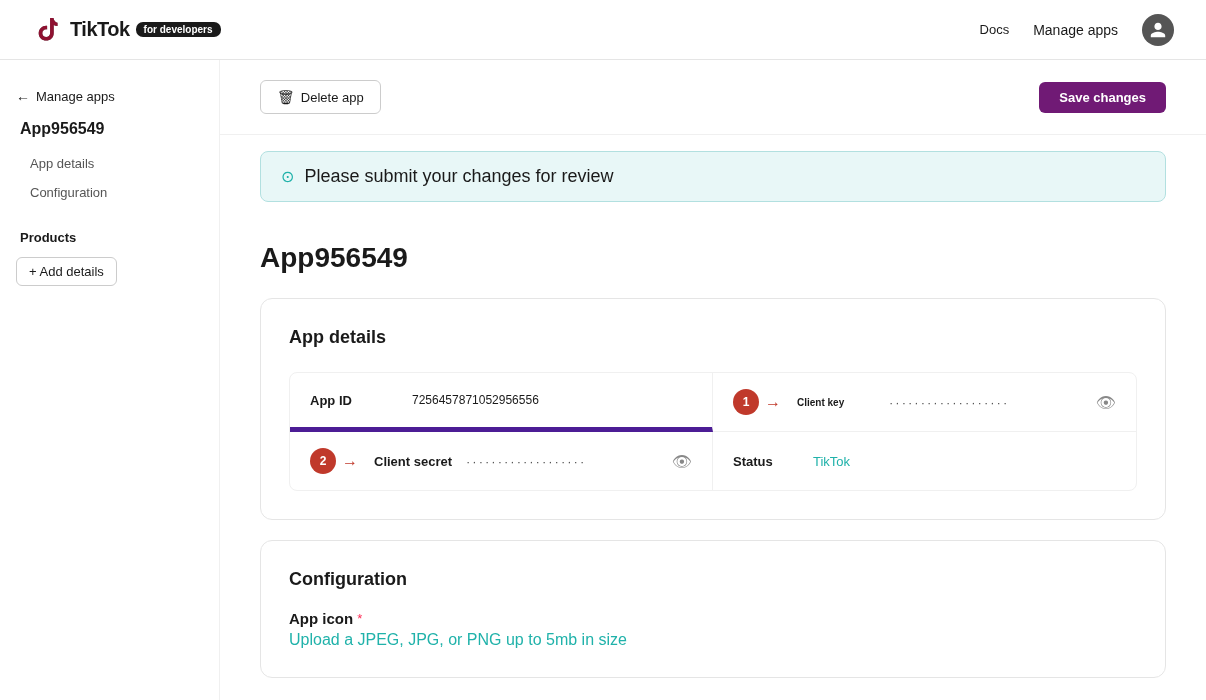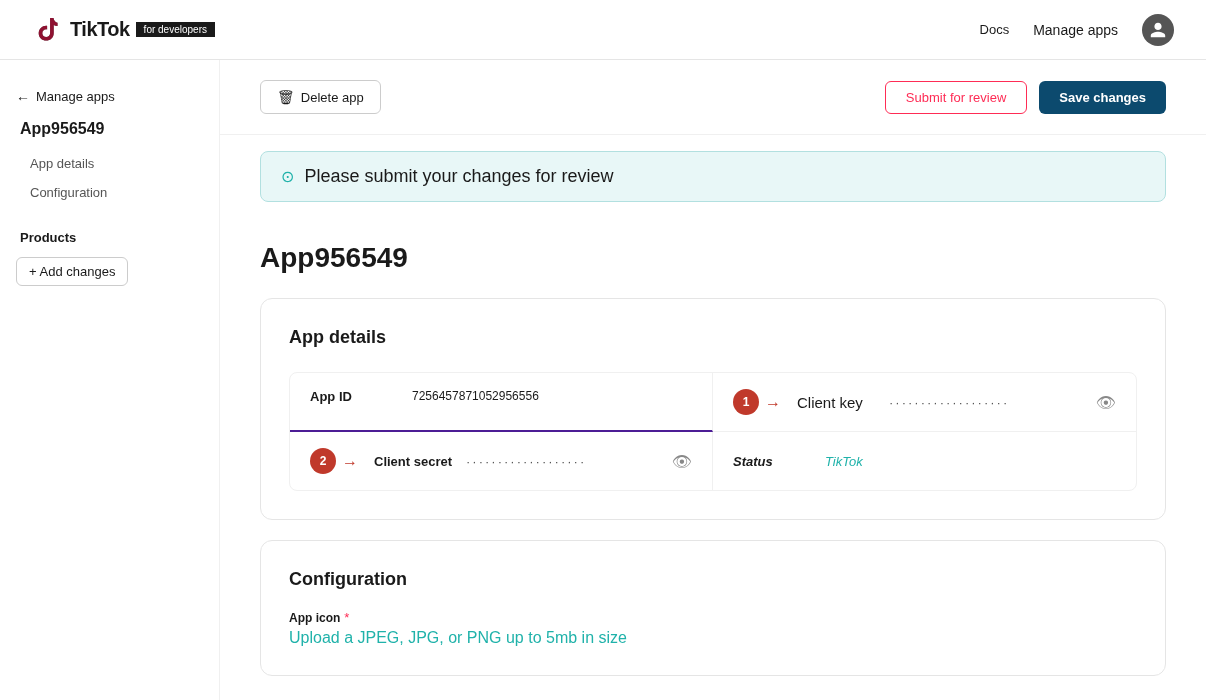--- a/index.html
+++ b/index.html
@@ -10,21 +10,21 @@
 
 <header style="display:flex;align-items:center;justify-content:space-between;padding:8px 32px;height:60px;border-bottom:1px solid #e5e5e5;">
   <div style="display:flex;align-items:center;gap:10px;">
     <div style="display:flex;align-items:center;gap:6px;cursor:pointer;">
 
       <svg width="32" height="32" viewBox="0 0 32 32" fill="none" xmlns="http://www.w3.org/2000/svg">
         <path d="M21.5 4c.3 2.5 1.7 4.2 4 4.8v3.3c-1.4 0-2.7-.4-3.8-1.1v8.2c0 4.1-3.4 7.4-7.5 7.4S6.7 23.3 6.7 19.2s3.4-7.4 7.5-7.4c.3 0 .6 0 .9.1v3.5c-.3-.1-.6-.1-.9-.1-2.2 0-3.9 1.7-3.9 3.9s1.7 3.9 3.9 3.9 3.9-1.7 3.9-3.9V4h3.4z" fill="#010101"></path>
         <path d="M21.5 4c.3 2.5 1.7 4.2 4 4.8v3.3c-1.4 0-2.7-.4-3.8-1.1v8.2c0 4.1-3.4 7.4-7.5 7.4S6.7 23.3 6.7 19.2s3.4-7.4 7.5-7.4c.3 0 .6 0 .9.1v3.5c-.3-.1-.6-.1-.9-.1-2.2 0-3.9 1.7-3.9 3.9s1.7 3.9 3.9 3.9 3.9-1.7 3.9-3.9V4h3.4z" fill="#EE1D52" opacity="0.6"></path>
       </svg>
       <span style="font-size:20px;font-weight:700;letter-spacing:-0.5px;">TikTok</span>
-      <span style="background:#1a1a1a;color:#fff;font-size:10px;font-weight:400;padding:2px 8px;border-radius:0;">for developers</span>
+      <span style="background:#1a1a1a;color:#fff;font-size:10px;font-weight:700;padding:2px 8px;border-radius:7px;">for developers</span>
     </div>
   </div>
   <div style="display:flex;align-items:center;gap:24px;">
     <a style="color:#1a1a1a;text-decoration:none;font-size:13px;font-weight:500;cursor:pointer;">Docs</a>
     <a style="color:#1a1a1a;text-decoration:none;font-size:14px;font-weight:500;cursor:pointer;">Manage apps</a>
     <div style="width:32px;height:32px;border-radius:50%;background:#555;display:flex;align-items:center;justify-content:center;cursor:pointer;">
       <svg width="18" height="18" viewBox="0 0 24 24" fill="white">
           <path d="M12 12c2.7 0 4.8-2.1 4.8-4.8S14.7 2.4 12 2.4 7.2 4.5 7.2 7.2 9.3 12 12 12zm0 2.4c-3.2 0-9.6 1.6-9.6 4.8v2.4h19.2v-2.4c0-3.2-6.4-4.8-9.6-4.8z"></path>
         </svg>
     </div>
@@ -37,86 +37,85 @@
     <div style="display:flex;align-items:center;gap:6px;color:#1a1a1a;font-size:13px;font-weight:500;cursor:pointer;margin-bottom:16px;">
       <span style="font-size:14px;">←</span>
       <span>Manage apps</span>
     </div>
     <div style="font-size:16px;font-weight:700;margin-bottom:12px;padding-left:4px;">App956549</div>
     <nav style="display:flex;flex-direction:column;gap:2px;margin-bottom:24px;">
       <div style="padding:6px 14px;color:#555;font-size:13px;cursor:pointer;border-radius:6px;">App details</div>
       <div style="padding:6px 14px;color:#555;font-size:13px;cursor:pointer;border-radius:6px;">Configuration</div>
     </nav>
     <div style="font-size:13px;font-weight:700;margin-bottom:12px;padding-left:4px;">Products</div>
-    <button style="display:flex;align-items:center;gap:6px;padding:6px 12px;border:1px solid #ccc;border-radius:6px;color:#1a1a1a;font-size:13px;cursor:pointer;background:#fff;">+ Add changes</button>
+    <button style="display:flex;align-items:center;gap:6px;padding:6px 12px;border:1px solid #ccc;border-radius:6px;color:#1a1a1a;font-size:13px;cursor:pointer;background:#fff;">+ Add details</button>
   </aside>
 
   <main style="flex:1;overflow-y:auto;">
 
     <div style="display:flex;align-items:center;justify-content:space-between;padding:20px 40px;border-bottom:1px solid #f0f0f0;">
       <button style="display:flex;align-items:center;gap:6px;padding:8px 16px;border:1px solid #ccc;border-radius:6px;background:#fff;color:#1a1a1a;font-size:13px;cursor:pointer;">
         <span style="font-size:14px;">🗑</span>
         <span>Delete app</span>
       </button>
       <div style="display:flex;gap:12px;">
-        <button style="padding:8px 20px;border:1px solid #fe2c55;border-radius:6px;background:#fff;color:#fe2c55;font-size:13px;font-weight:500;cursor:pointer;">Submit for review</button>
-        <button style="padding:8px 20px;border:none;border-radius:6px;background:#0c4a6e;color:#fff;font-size:13px;font-weight:600;cursor:pointer;">Save changes</button>
+        <button style="padding:8px 20px;border:none;border-radius:6px;background:#701a75;color:#fff;font-size:13px;font-weight:600;cursor:pointer;">Save changes</button>
       </div>
     </div>
 
     <div style="margin:16px 40px;padding:14px 20px;background:#e8f7f7;border:1px solid #b2e0e0;border-radius:8px;display:flex;align-items:center;gap:10px;">
       <span style="color:#20b2aa;font-size:16px;">⊙</span>
       <span style="font-size:18px;color:#1a1a1a;">Please submit your changes for review</span>
     </div>
 
     <div style="padding:24px 40px;">
       <h1 style="font-size:28px;font-weight:700;margin-bottom:24px;">App956549</h1>
 
       <div style="background:#fff;border:1px solid #e5e5e5;border-radius:12px;padding:28px;margin-bottom:20px;">
         <h2 style="font-size:18px;font-weight:700;margin-bottom:24px;">App details</h2>
         <div style="display:grid;grid-template-columns:1fr 1fr;border:1px solid #f0f0f0;border-radius:8px;overflow:hidden;">
 
-          <div style="padding:16px 20px;border-right:1px solid #f0f0f0;border-bottom:2px solid #4c1d95;display:flex;gap:12px;">
+          <div style="padding:16px 20px;border-right:1px solid #f0f0f0;border-bottom:5px solid #4c1d95;display:flex;align-items:center;gap:12px;">
             <span style="font-size:13px;font-weight:600;min-width:90px;">App ID</span>
             <span style="font-size:12px;color:#1a1a1a;">7256457871052956556</span>
           </div>
 
           <div style="padding:16px 20px;border-bottom:1px solid #f0f0f0;display:flex;align-items:center;gap:12px;">
             <div style="display:flex;align-items:center;gap:6px;margin-right:4px;">
               <div style="width:26px;height:26px;border-radius:50%;background:#c0392b;color:#fff;font-size:12px;font-weight:700;display:flex;align-items:center;justify-content:center;flex-shrink:0;">1</div>
               <span style="color:#c0392b;font-size:16px;font-weight:bold;">→</span>
             </div>
-            <span style="font-size:15px;font-weight:400;min-width:80px;">Client key</span>
+            <span style="font-size:10px;font-weight:700;min-width:80px;">Client key</span>
             <span style="font-size:13px;color:#555;flex:1;letter-spacing:2px;">···················</span>
             <span style="cursor:pointer;color:#888;font-size:16px;">👁</span>
           </div>
 
           <div style="padding:16px 20px;border-right:1px solid #f0f0f0;display:flex;align-items:center;gap:12px;">
             <div style="display:flex;align-items:center;gap:6px;margin-right:4px;">
               <div style="width:26px;height:26px;border-radius:50%;background:#c0392b;color:#fff;font-size:12px;font-weight:700;display:flex;align-items:center;justify-content:center;flex-shrink:0;">2</div>
               <span style="color:#c0392b;font-size:16px;font-weight:bold;">→</span>
             </div>
             <span style="font-size:13px;font-weight:600;min-width:80px;">Client secret</span>
             <span style="font-size:13px;color:#555;flex:1;letter-spacing:2px;">···················</span>
             <span style="cursor:pointer;color:#888;font-size:16px;">👁</span>
           </div>
 
-          <div style="padding:16px 20px;display:flex;align-items:center;gap:12px;font-style:italic;">
+          <div style="padding:16px 20px;display:flex;align-items:center;">
             <span style="font-size:13px;font-weight:600;min-width:80px;">Status</span>
             <span style="font-size:13px;color:#20b2aa;font-weight:500;">TikTok</span>
           </div>
 
         </div>
       </div>
 
       <div style="background:#fff;border:1px solid #e5e5e5;border-radius:12px;padding:28px;margin-bottom:20px;">
         <h2 style="font-size:18px;font-weight:700;margin-bottom:20px;">Configuration</h2>
         <div>
           <div style="display:flex;align-items:center;gap:4px;margin-bottom:4px;">
-            <span style="font-size:12px;font-weight:600;">App icon</span>
+            <span style="font-size:15px;font-weight:600;">App icon</span>
             <span style="color:#fe2c55;font-size:13px;">*</span>
           </div>
           <span style="font-size:16px;color:#20b2aa;">Upload a JPEG, JPG, or PNG up to 5mb in size</span>
         </div>
       </div>
 
     </div>
   </main>
 </div>
 

